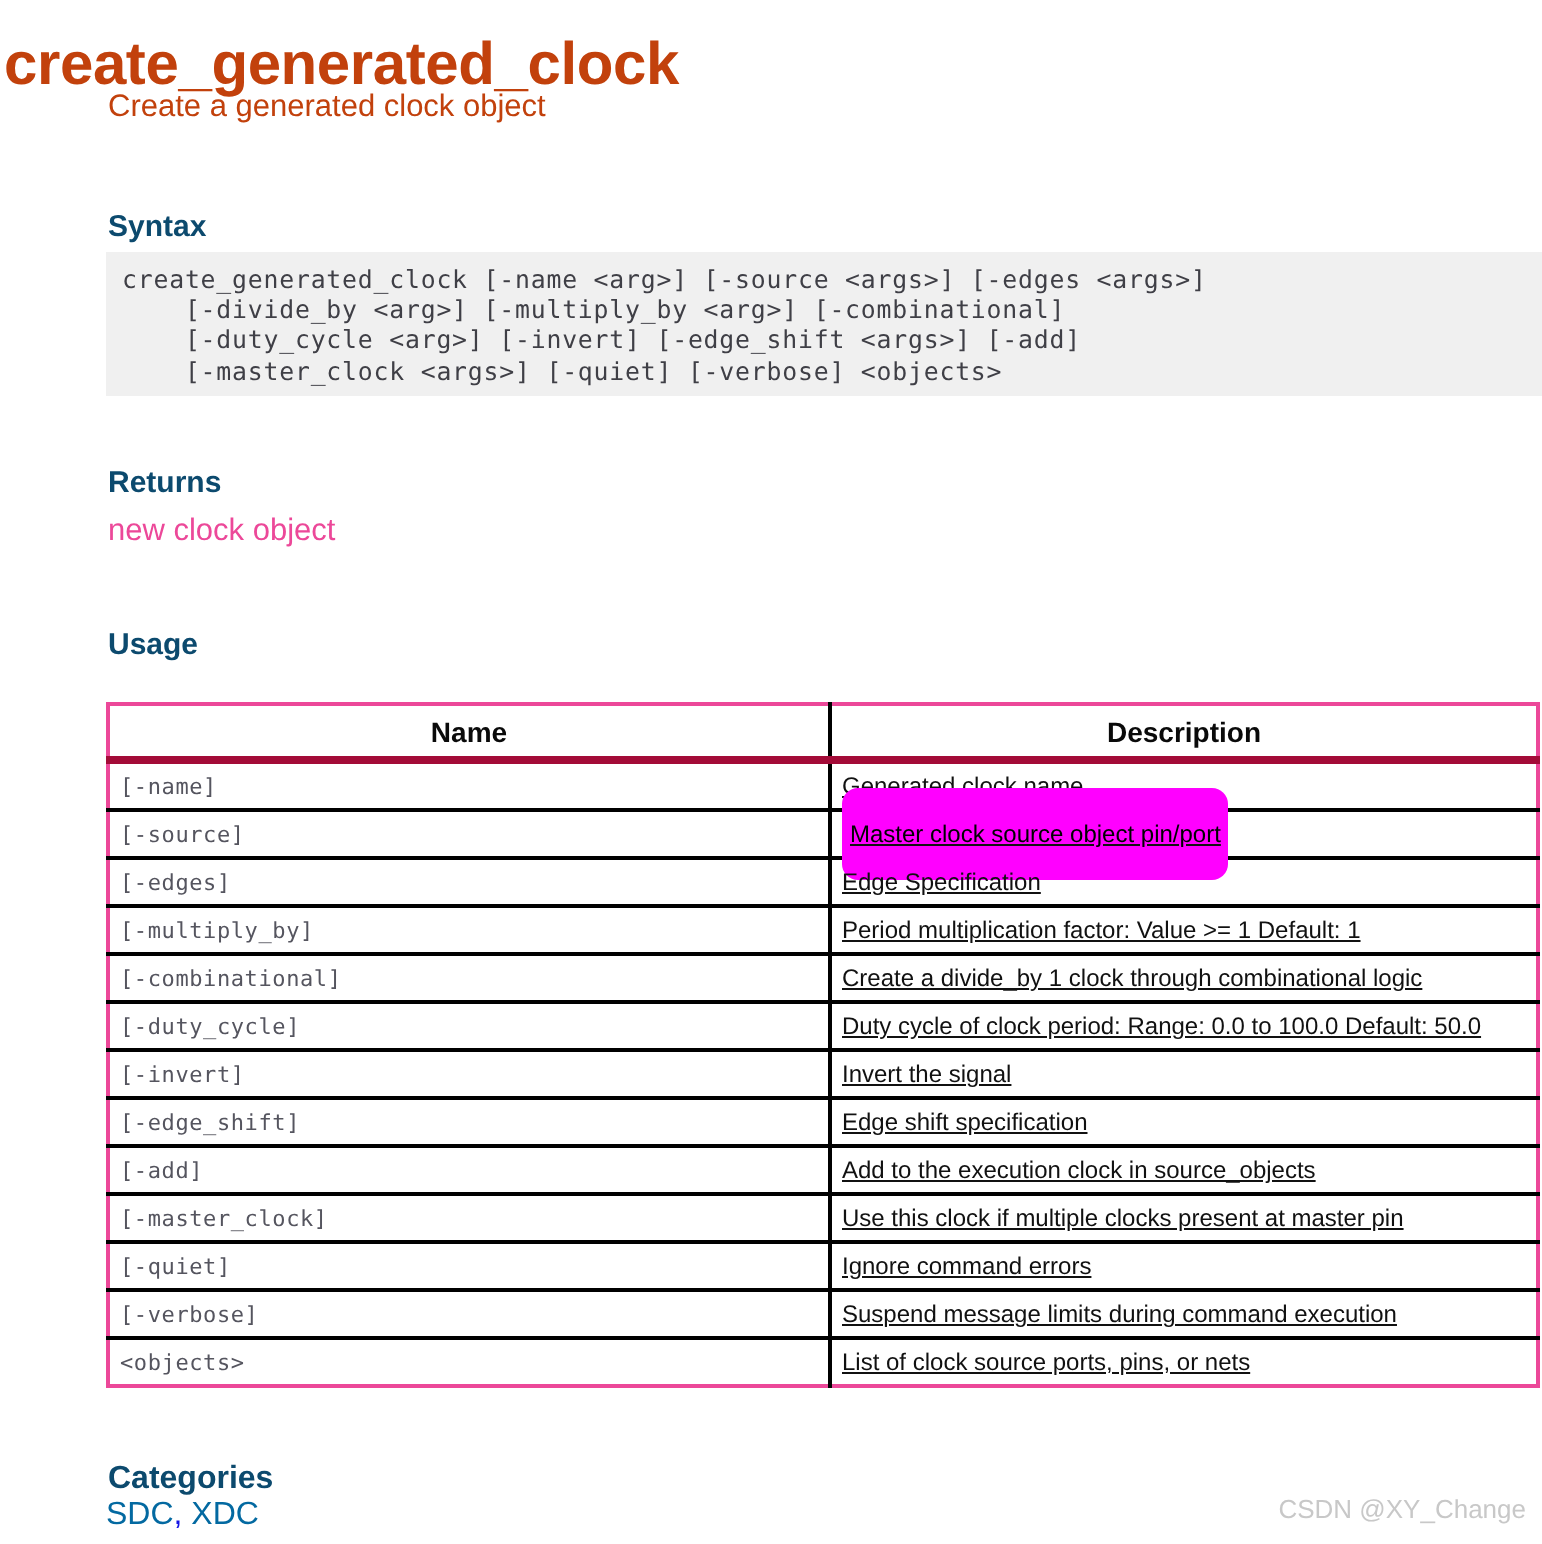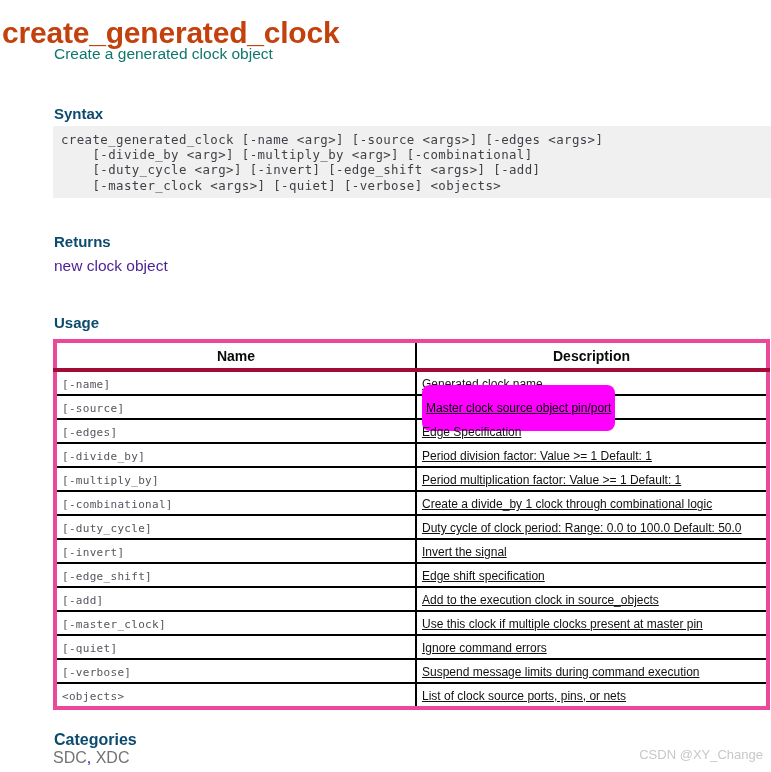--- a/index.html
+++ b/index.html
@@ -27,21 +27,21 @@
     color: #c2410c;
     white-space: nowrap;
   }
 
   
   .summary {
     position: absolute;
     left: 54px;
     top: 45px;
     font-size: 15.5px;
-    color: #0f766e;
+    color: #c2410c;
   }
 
   
   .section-heading {
     position: absolute;
     left: 54px;
     font-size: 15px;
     font-weight: bold;
     color: #0c4a6e;
   }
@@ -70,35 +70,36 @@
     letter-spacing: 0.4px;
     white-space: pre;
   }
 
   
   .returns-value {
     position: absolute;
     left: 54px;
     top: 257px;
     font-size: 15.5px;
-    color: #4c1d95;
+    color: #ec4899;
   }
 
   
   .usage-table-wrap {
     position: absolute;
     left: 53px;
     top: 339px;
     width: 717px;
   }
   table.usage-table {
     width: 100%;
     border-collapse: collapse;
     table-layout: fixed;
-    border: 4px solid #ec4899;
+    border: 2px solid #ec4899;
+    margin-top: 12px;
   }
   table.usage-table col.c-name { width: 361px; }
   table.usage-table col.c-desc { width: auto; }
 
   table.usage-table thead th {
     border-bottom: 4px solid #a30b37;
     border-right: 2px solid #000000;
     font-size: 14px;
     font-weight: bold;
     color: #0a0a0a;
@@ -143,21 +144,21 @@
   
   .categories-links {
     position: absolute;
     left: 53px;
     top: 749px;
     font-size: 16px;
     color: #1414e6;
     white-space: nowrap;
   }
   .categories-links a {
-    color: #737373;
+    color: #0369a1;
     text-decoration: none;
   }
 
   
   .watermark {
     position: absolute;
     right: 8px;
     top: 747px;
     font-size: 13px;
     color: #c8c8c8;
@@ -205,24 +206,20 @@
         </tr>
         <tr>
           <td><span class="cell-name">[-source]</span></td>
           <td><span class="cell-desc highlighted"><span class="hl">Master clock source object pin/port</span></span></td>
         </tr>
         <tr>
           <td><span class="cell-name">[-edges]</span></td>
           <td><span class="cell-desc">Edge Specification</span></td>
         </tr>
         <tr>
-          <td><span class="cell-name">[-divide_by]</span></td>
-          <td><span class="cell-desc">Period division factor: Value &gt;= 1 Default: 1</span></td>
-        </tr>
-        <tr>
           <td><span class="cell-name">[-multiply_by]</span></td>
           <td><span class="cell-desc">Period multiplication factor: Value &gt;= 1 Default: 1</span></td>
         </tr>
         <tr>
           <td><span class="cell-name">[-combinational]</span></td>
           <td><span class="cell-desc">Create a divide_by 1 clock through combinational logic</span></td>
         </tr>
         <tr>
           <td><span class="cell-name">[-duty_cycle]</span></td>
           <td><span class="cell-desc">Duty cycle of clock period: Range: 0.0 to 100.0 Default: 50.0</span></td>

